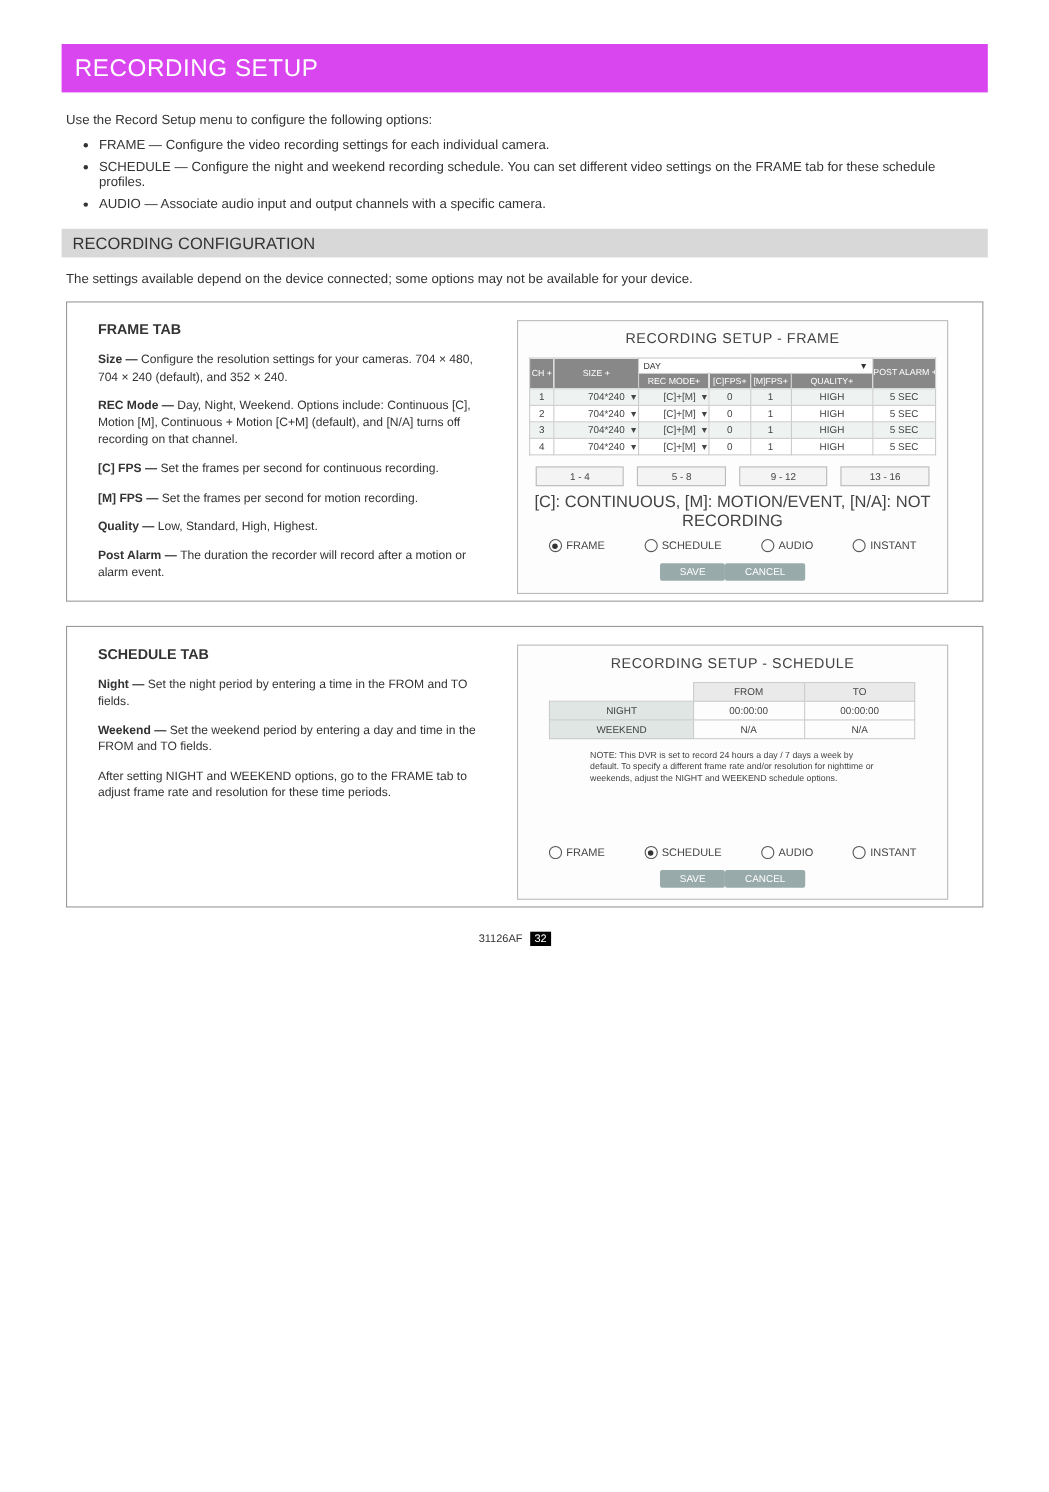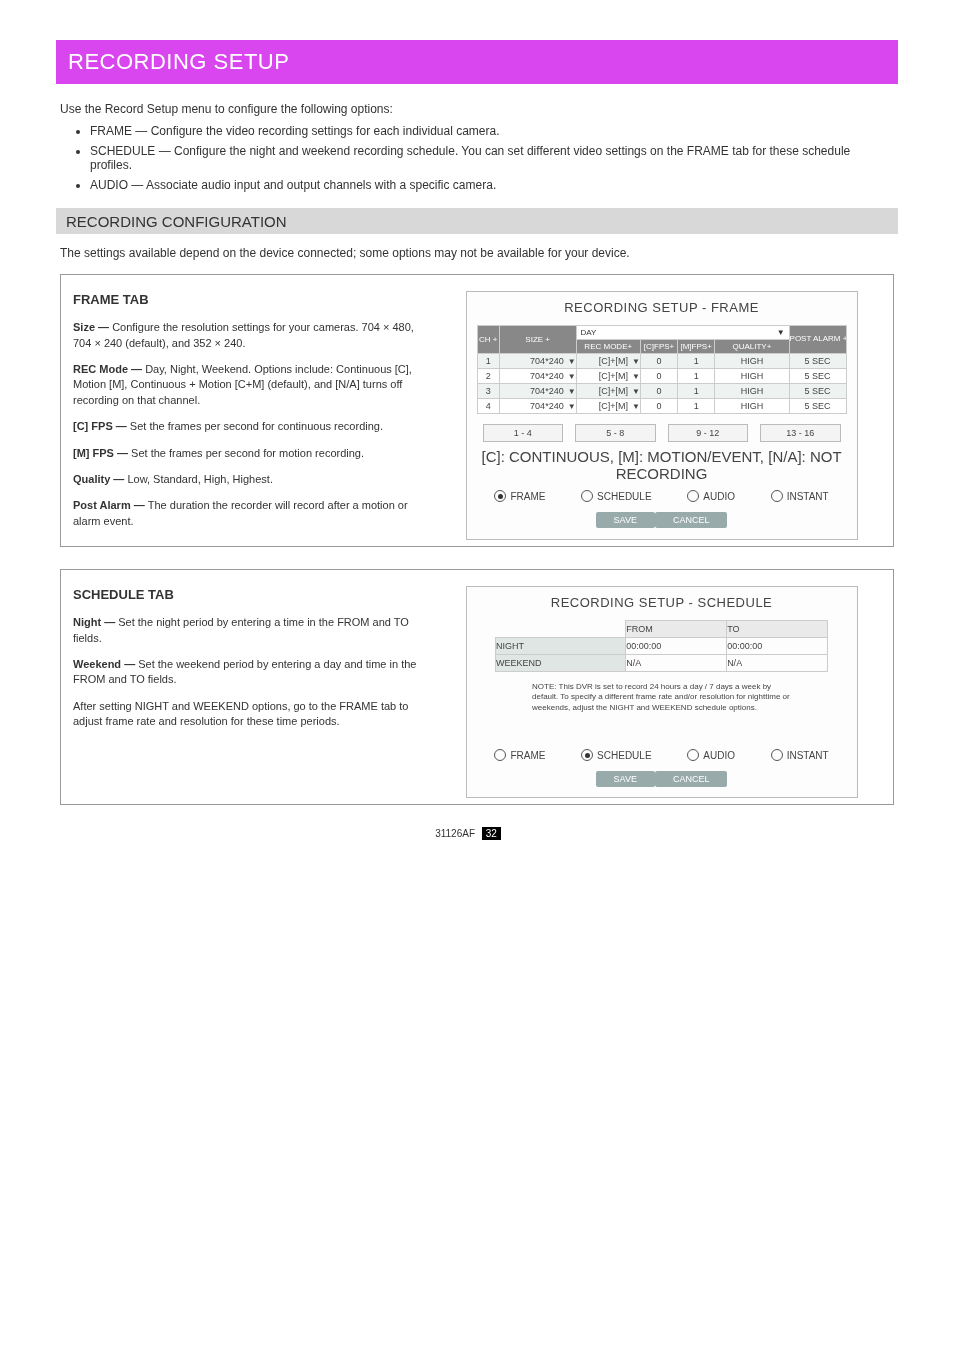--- a/index.html
+++ b/index.html
@@ -52,20 +52,21 @@
     border: 1px solid #999;
     padding: 16px 12px 6px 12px;
     margin-bottom: 22px;
     display: flex;
   }
   .box-left {
     width: 45%;
     padding-right: 10px;
     font-size: 11px;
     line-height: 1.4;
+    margin-left: 16px;
   }
   .box-left .tab-title {
     font-weight: 700;
     font-size: 13px;
     margin-bottom: 6px;
   }
   .box-right {
     width: 55%;
     display: flex;
     justify-content: center;
@@ -215,33 +216,33 @@
     color: #444;
   }
   .sched-table {
     width: 90%;
     margin: 10px auto 6px auto;
     border-collapse: collapse;
   }
   .sched-table th, .sched-table td {
     border: 1px solid #ccc;
     padding: 3px 0;
-    text-align: left;
+    text-align: center;
     font-size: 9px;
     font-weight: 400;
   }
   .sched-table th {
     background: #eaeaea;
   }
   .sched-table td.label {
     background: #dfe6e3;
   }
   .sched-note {
     width: 70%;
-    margin: 10px auto 36px auto;
+    margin: 10px auto 56px auto;
     font-size: 8px;
     line-height: 1.3;
     text-align: left;
   }
   .footer-page {
     text-align: center;
     font-size: 10px;
     margin-top: 20px;
   }
   .footer-num {

